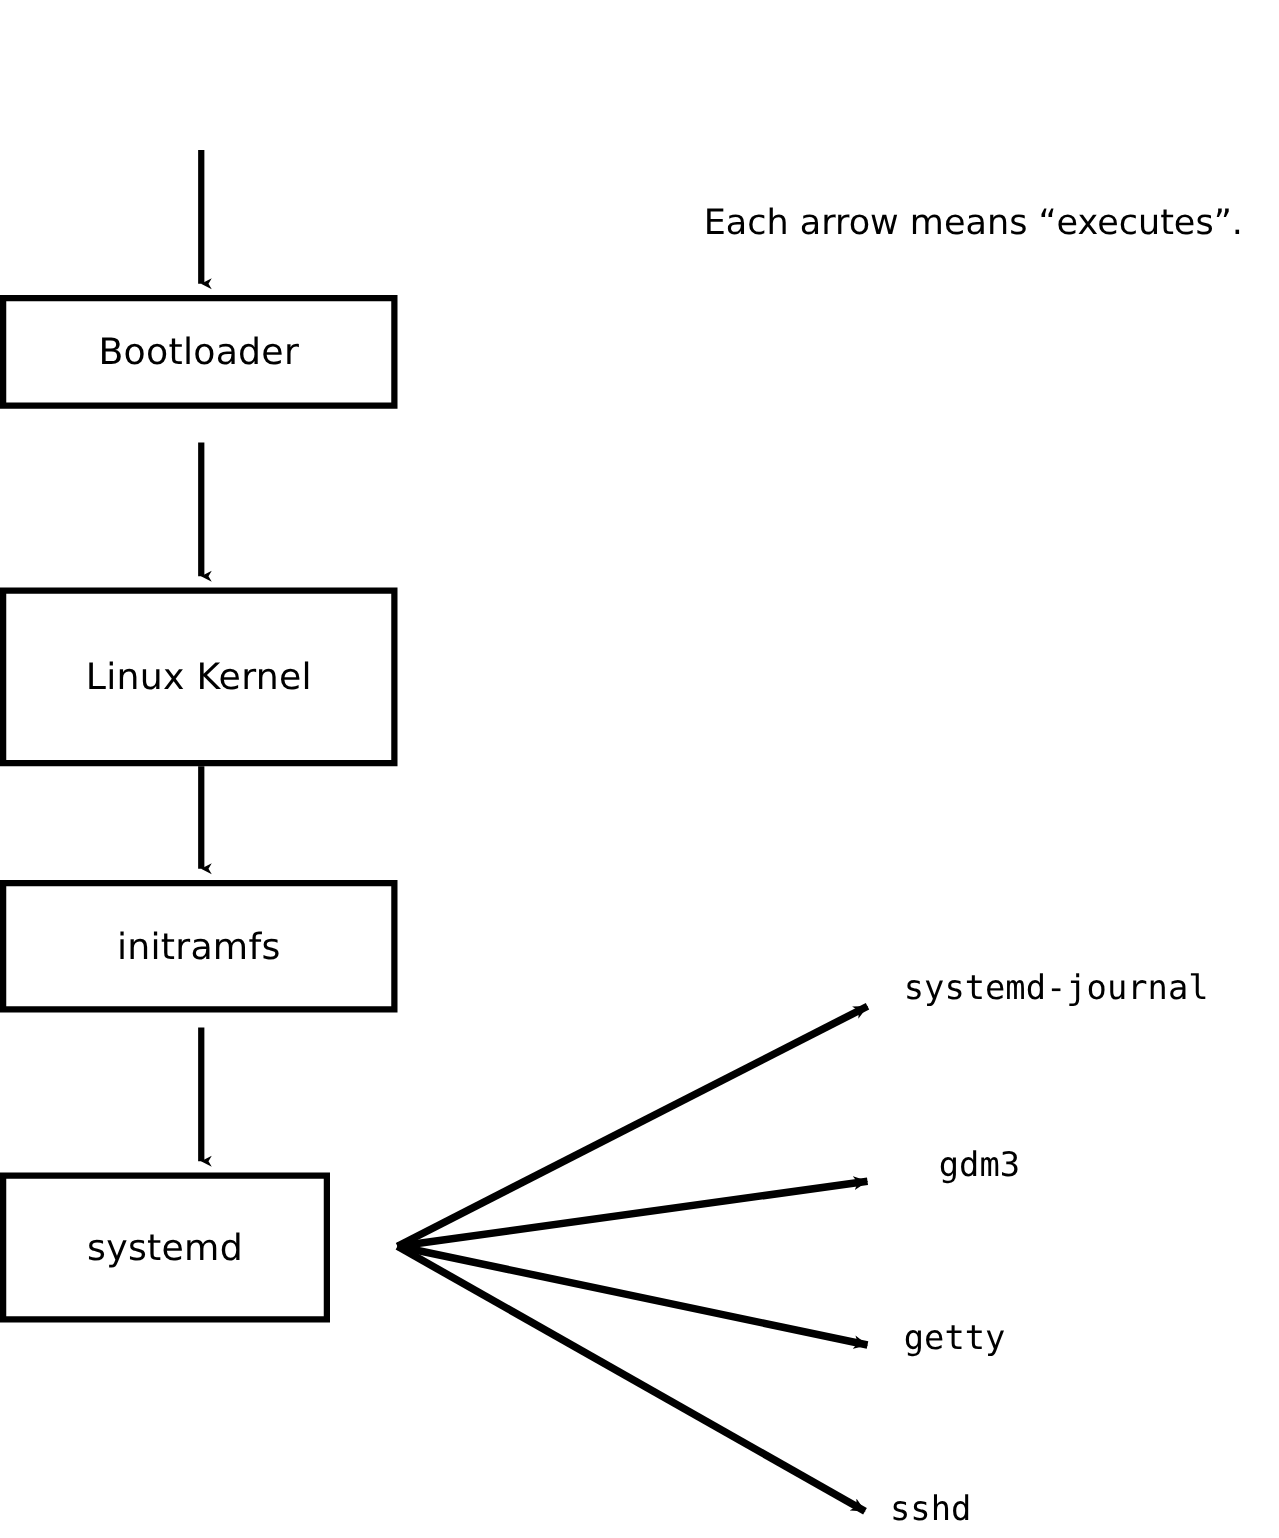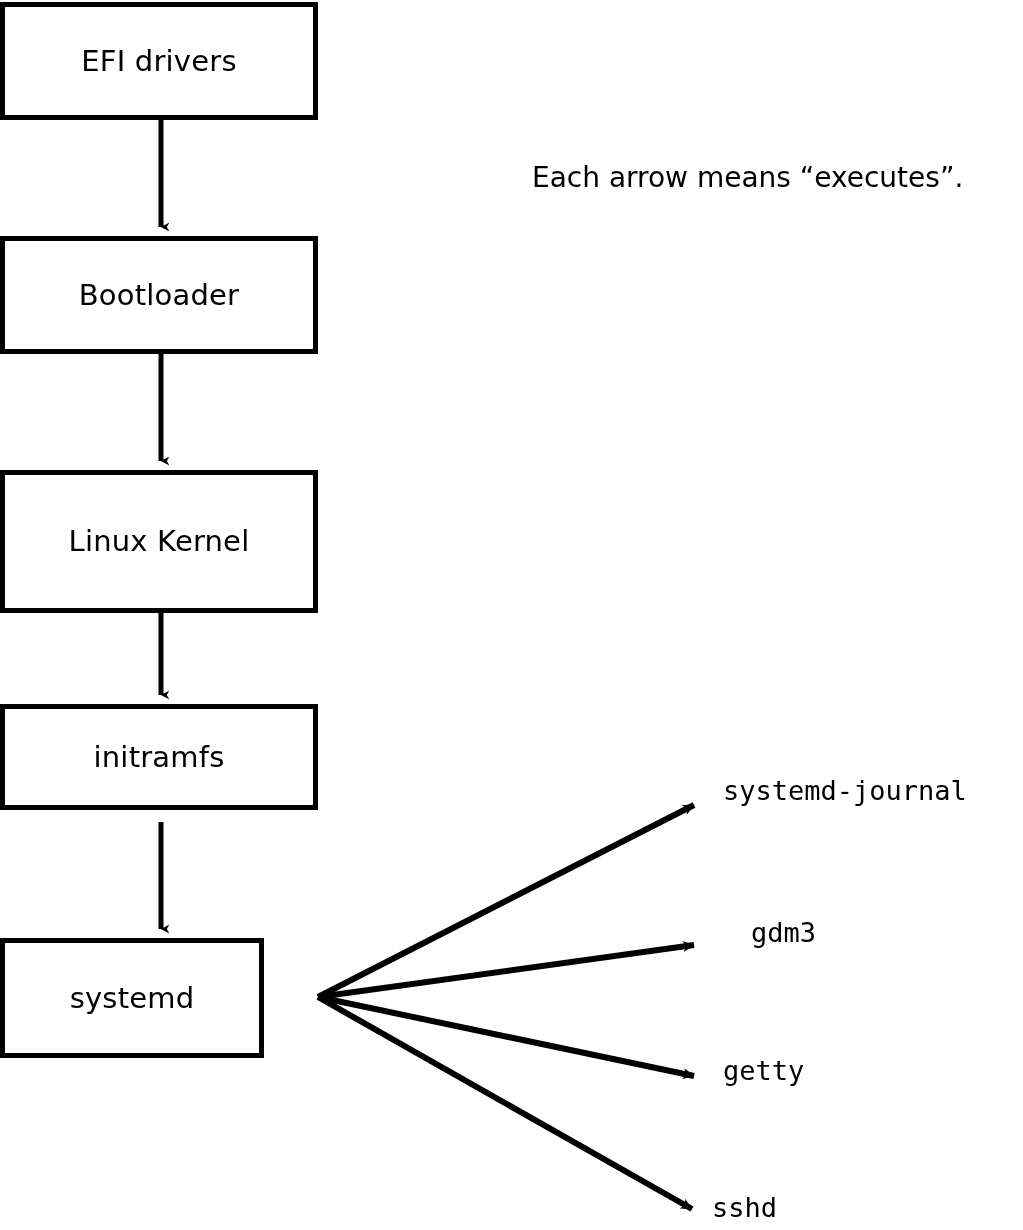--- a/index.html
+++ b/index.html
@@ -81,25 +81,22 @@
     </g>
 
     <g>
       <line x1="318" y1="997" x2="694" y2="805" stroke="#000000" stroke-width="6" marker-end="url(#arrowhead-fan)"></line>
       <line x1="318" y1="997" x2="694" y2="945" stroke="#000000" stroke-width="6" marker-end="url(#arrowhead-fan)"></line>
       <line x1="318" y1="997" x2="694" y2="1076" stroke="#000000" stroke-width="6" marker-end="url(#arrowhead-fan)"></line>
       <line x1="318" y1="997" x2="692" y2="1209" stroke="#000000" stroke-width="6" marker-end="url(#arrowhead-fan)"></line>
     </g>
   </svg>
 
-  <div class="node-box" style="left:0px; top:2px; width:318px; height:118px;">
-    <span class="node-label">EFI drivers</span>
-  </div>
 
-  <div class="node-box" style="left:0px; top:236px; width:318px; height:118px;">
+  <div class="node-box" style="left:0px; top:236px; width:318px; height:91px;">
     <span class="node-label">Bootloader</span>
   </div>
 
   <div class="node-box" style="left:0px; top:470px; width:318px; height:143px;">
     <span class="node-label">Linux Kernel</span>
   </div>
 
   <div class="node-box" style="left:0px; top:704px; width:318px; height:106px;">
     <span class="node-label">initramfs</span>
   </div>
@@ -109,15 +106,15 @@
   </div>
 
   <div class="leaf-label" style="left:723px; top:777px;">systemd-journal</div>
 
   <div class="leaf-label" style="left:751px; top:919px;">gdm3</div>
 
   <div class="leaf-label" style="left:723px; top:1057px;">getty</div>
 
   <div class="leaf-label" style="left:712px; top:1194px;">sshd</div>
 
-  <div class="legend-text" style="left:532px; top:164px;">Each arrow means “executes”.</div>
+  <div class="legend-text" style="left:563px; top:164px;">Each arrow means “executes”.</div>
 
 </div>
 
 </body></html>

